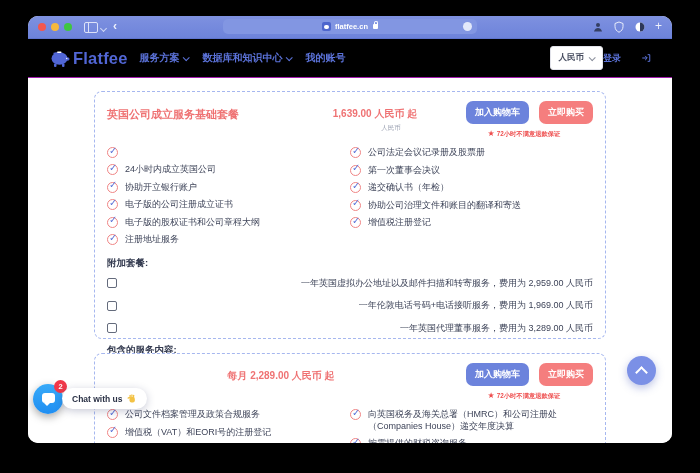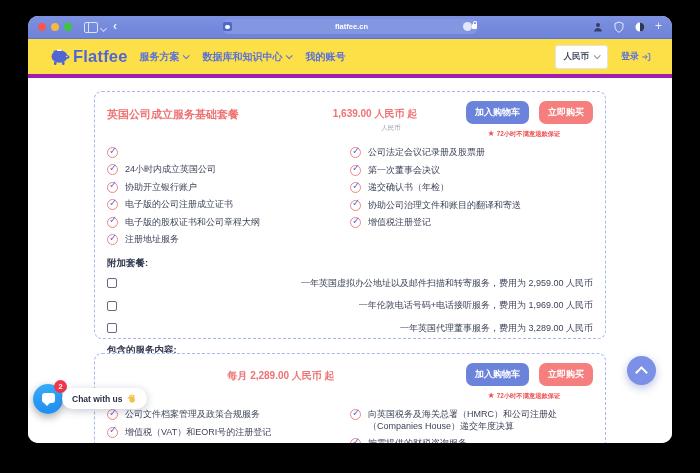--- a/index.html
+++ b/index.html
@@ -22,47 +22,47 @@
   .tl{position:absolute;top:7px;width:8px;height:8px;border-radius:50%;}
   .tl.red{left:10px;background:#f3574d;}
   .tl.yellow{left:23px;background:#f5b93d;}
   .tl.green{left:36px;background:#3fc63f;}
   .sidebar-ic{position:absolute;left:56px;top:6px;width:12px;height:9px;border:1.3px solid #e8ecfb;border-radius:2px;opacity:.9;}
   .sidebar-ic::before{content:"";position:absolute;left:3px;top:0;width:0;height:9px;border-left:1.3px solid #e8ecfb;}
   .sb-caret{position:absolute;left:73px;top:10px;width:4px;height:4px;border-right:1.3px solid #dfe5f9;border-bottom:1.3px solid #dfe5f9;transform:rotate(45deg);opacity:.85;}
   .back-ic{position:absolute;left:85px;top:3px;color:#eef1fc;font-size:12px;font-weight:700;}
   .addr{
     position:absolute;left:195px;top:3px;width:254px;height:15px;border-radius:5px;
-    background:#8296e2;display:flex;align-items:center;justify-content:space-between;gap:4px;
+    background:#8296e2;display:flex;align-items:center;justify-content:center;gap:4px;
     color:#fff;font-size:7.5px;font-weight:600;
   }
   .favicon{width:9px;height:9px;border-radius:2px;background:#4e66cd;position:relative;flex:none;}
   .favicon::after{content:"";position:absolute;left:2px;top:2.5px;width:5px;height:4px;border-radius:2px;background:#fff;}
   .lock{width:5px;height:4.5px;background:#fff;border-radius:1px;position:relative;margin-left:1px;flex:none;}
   .lock::before{content:"";position:absolute;left:0.6px;top:-3px;width:2.6px;height:3px;border:1.1px solid #fff;border-bottom:none;border-radius:2px 2px 0 0;}
   .addr-reload{position:absolute;right:5px;top:3px;width:9px;height:9px;border-radius:50%;background:#e7ecfb;opacity:.95;}
   .tb-right{position:absolute;right:10px;top:4px;display:flex;align-items:center;gap:9px;}
   .tb-right .plus{color:#eef1fc;font-size:12px;font-weight:400;line-height:13px;}
   
   .sitehdr{
-    height:39px;background:#fde047;border-bottom:4px solid #a21caf;
+    height:39px;background:#000000;border-bottom:1px solid #a21caf;
     display:flex;align-items:center;padding:0 21px;box-sizing:border-box;
   }
   .brand{display:flex;align-items:center;gap:3px;}
   .brand-name{font-size:16.5px;font-weight:800;color:#5166d5;letter-spacing:.2px;}
   .nav{display:flex;align-items:center;gap:15px;margin-left:12px;}
   .nav-item{display:flex;align-items:center;gap:3px;color:#5b72d8;font-size:10px;font-weight:700;cursor:pointer;}
   .caret{width:4px;height:4px;border-right:1.4px solid #5b72d8;border-bottom:1.4px solid #5b72d8;transform:rotate(45deg) translateY(-1px);}
   .hdr-spacer{flex:1;}
   .currency{
     display:flex;align-items:center;gap:5px;border:1px solid #e2e3ea;border-radius:3px;
     padding:5px 8px;font-size:8.5px;color:#454b5e;font-weight:600;background:#fff;cursor:pointer;
   }
   .caret-gray{width:4px;height:4px;border-right:1.3px solid #8b8f9c;border-bottom:1.3px solid #8b8f9c;transform:rotate(45deg) translateY(-1px);}
-  .login{display:flex;align-items:center;gap:2px;margin-left:13px;color:#5b72d8;font-size:9px;font-weight:700;cursor:pointer;}
+  .login{display:flex;align-items:center;gap:20px;color:#5b72d8;font-size:9px;font-weight:700;cursor:pointer;}
   
   .content{position:relative;height:365px;background:#fff;}
   .card{
     position:absolute;left:66px;width:512px;box-sizing:border-box;
     border:1.5px dashed #a6b7ef;border-radius:8px;background:#fff;
     padding:6px 12px 0;
   }
   .card-1{top:13px;height:248px;}
   .card-2{top:275px;height:170px;}
   .card-head{display:flex;align-items:flex-start;}

